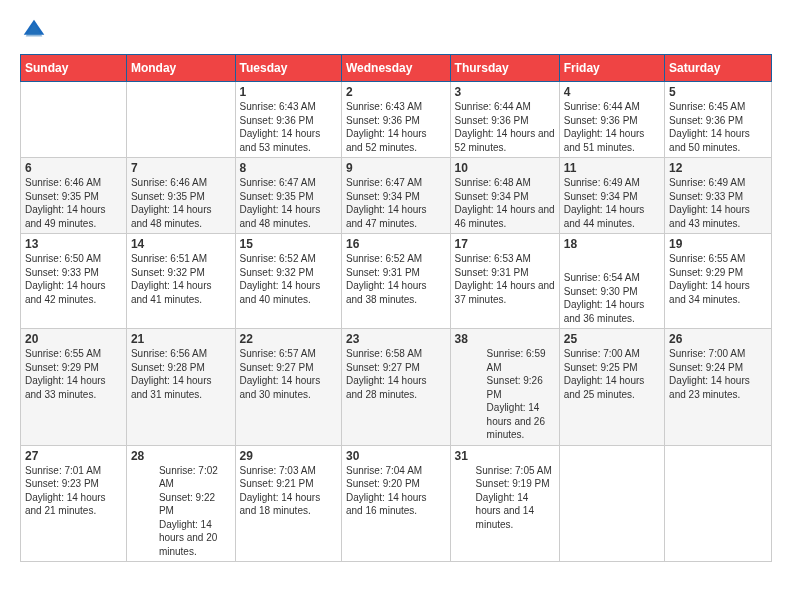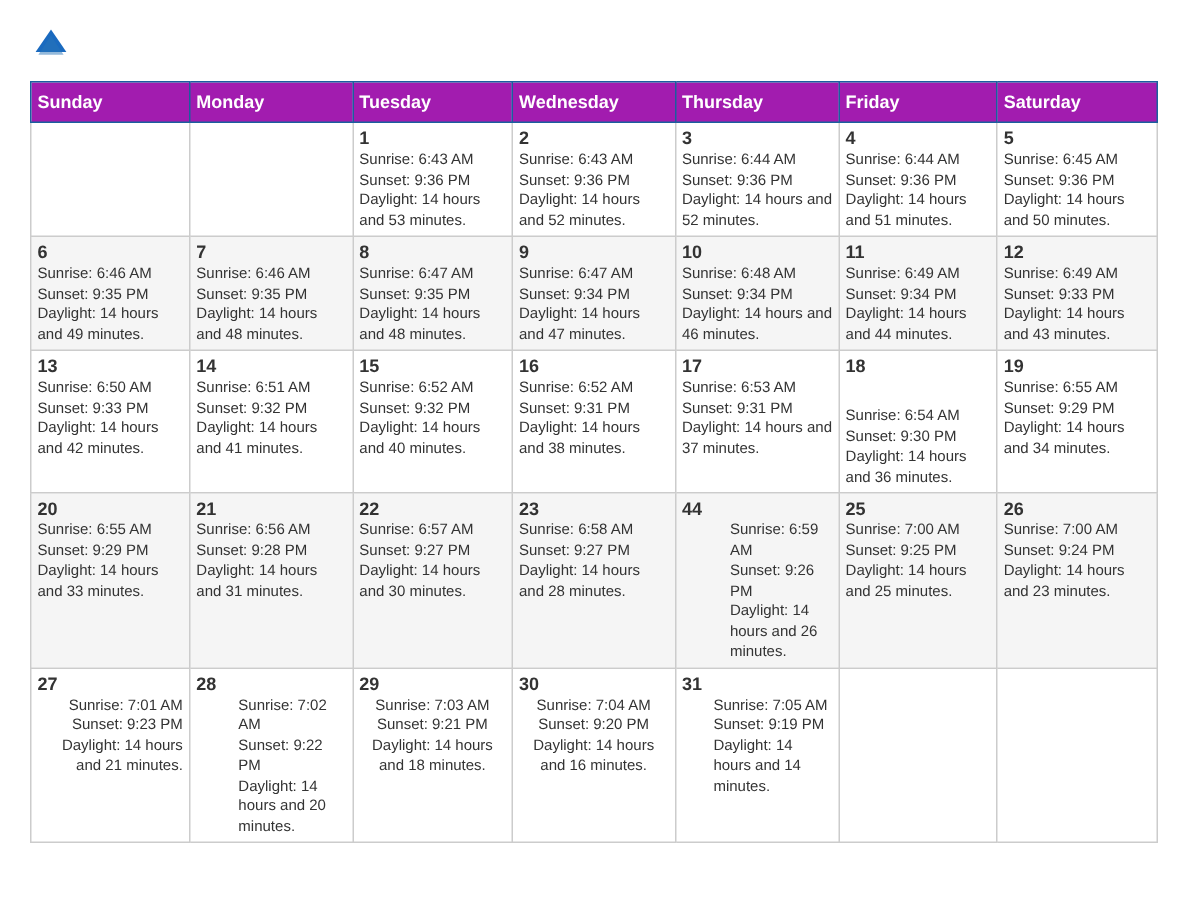--- a/index.html
+++ b/index.html
@@ -59,21 +59,21 @@
       font-size: 14px;
       color: #555;
       margin-top: 2px;
     }
     .calendar {
       width: 100%;
       border-collapse: collapse;
       border: 1px solid #ccc;
     }
     .calendar th {
-      background-color: #a21caf;
+      background-color: #ef4444;
       color: #fff;
       font-size: 12px;
       font-weight: bold;
       padding: 6px 4px;
       text-align: left;
       border: 1px solid #1a5f9e;
     }
     .calendar td {
       vertical-align: top;
       border: 1px solid #ccc;
@@ -276,60 +276,60 @@
 Sunset: 9:27 PM
 Daylight: 14 hours and 30 minutes.</div>
           </td>
           <td>
             <span class="day-num">23</span>
             <div class="day-info" style="white-space: pre-line;">Sunrise: 6:58 AM
 Sunset: 9:27 PM
 Daylight: 14 hours and 28 minutes.</div>
           </td>
           <td>
-            <span class="day-num">44</span>
+            <span class="day-num">38</span>
             <div class="day-info" style="white-space: pre-line; margin-left: 32px;">Sunrise: 6:59 AM
 Sunset: 9:26 PM
 Daylight: 14 hours and 26 minutes.</div>
           </td>
           <td>
             <span class="day-num">25</span>
             <div class="day-info" style="white-space: pre-line;">Sunrise: 7:00 AM
 Sunset: 9:25 PM
 Daylight: 14 hours and 25 minutes.</div>
           </td>
           <td>
             <span class="day-num">26</span>
             <div class="day-info" style="white-space: pre-line;">Sunrise: 7:00 AM
 Sunset: 9:24 PM
 Daylight: 14 hours and 23 minutes.</div>
           </td>
         </tr>
         <tr>
           <td>
             <span class="day-num">27</span>
-            <div class="day-info" style="white-space: pre-line; text-align: right;">Sunrise: 7:01 AM
+            <div class="day-info" style="white-space: pre-line;">Sunrise: 7:01 AM
 Sunset: 9:23 PM
 Daylight: 14 hours and 21 minutes.</div>
           </td>
           <td>
             <span class="day-num">28</span>
             <div class="day-info" style="white-space: pre-line; margin-left: 28px;">Sunrise: 7:02 AM
 Sunset: 9:22 PM
 Daylight: 14 hours and 20 minutes.</div>
           </td>
           <td>
             <span class="day-num">29</span>
-            <div class="day-info" style="white-space: pre-line; text-align: center;">Sunrise: 7:03 AM
+            <div class="day-info" style="white-space: pre-line;">Sunrise: 7:03 AM
 Sunset: 9:21 PM
 Daylight: 14 hours and 18 minutes.</div>
           </td>
           <td>
             <span class="day-num">30</span>
-            <div class="day-info" style="white-space: pre-line; text-align: center;">Sunrise: 7:04 AM
+            <div class="day-info" style="white-space: pre-line;">Sunrise: 7:04 AM
 Sunset: 9:20 PM
 Daylight: 14 hours and 16 minutes.</div>
           </td>
           <td>
             <span class="day-num">31</span>
             <div class="day-info" style="white-space: pre-line; margin-left: 21px;">Sunrise: 7:05 AM
 Sunset: 9:19 PM
 Daylight: 14 hours and 14 minutes.</div>
           </td>
           <td class="empty-cell"></td>

